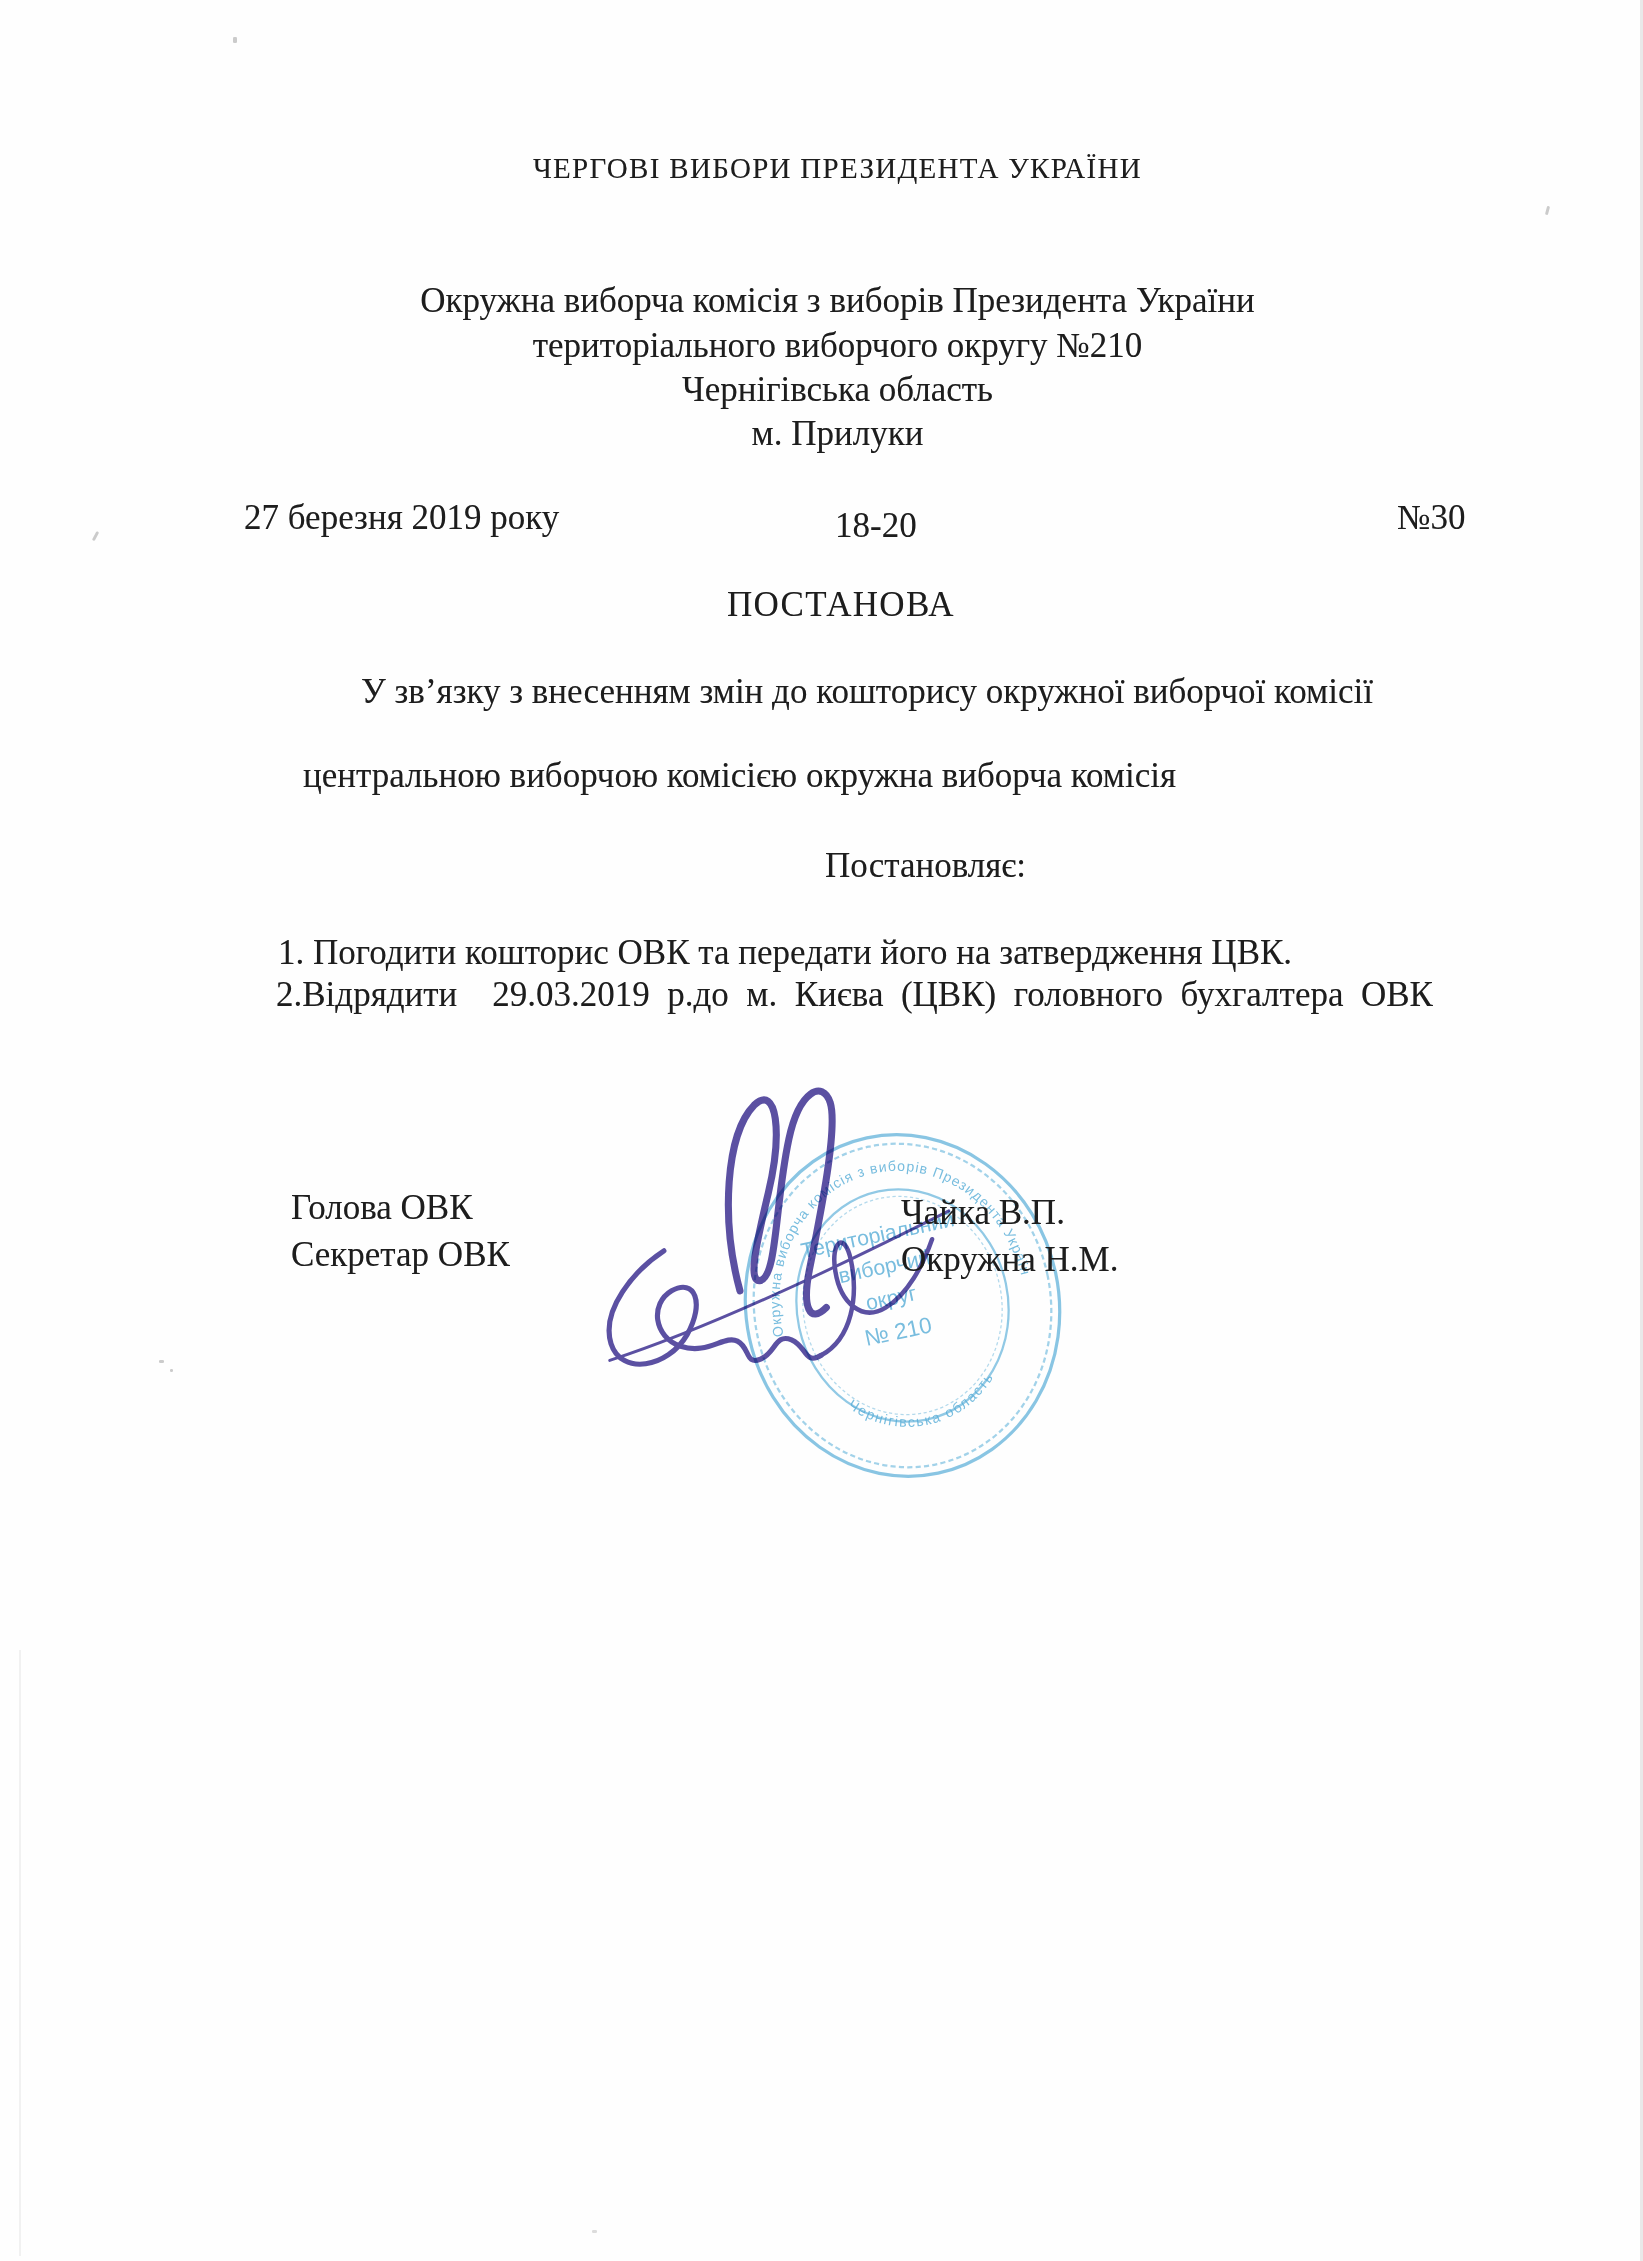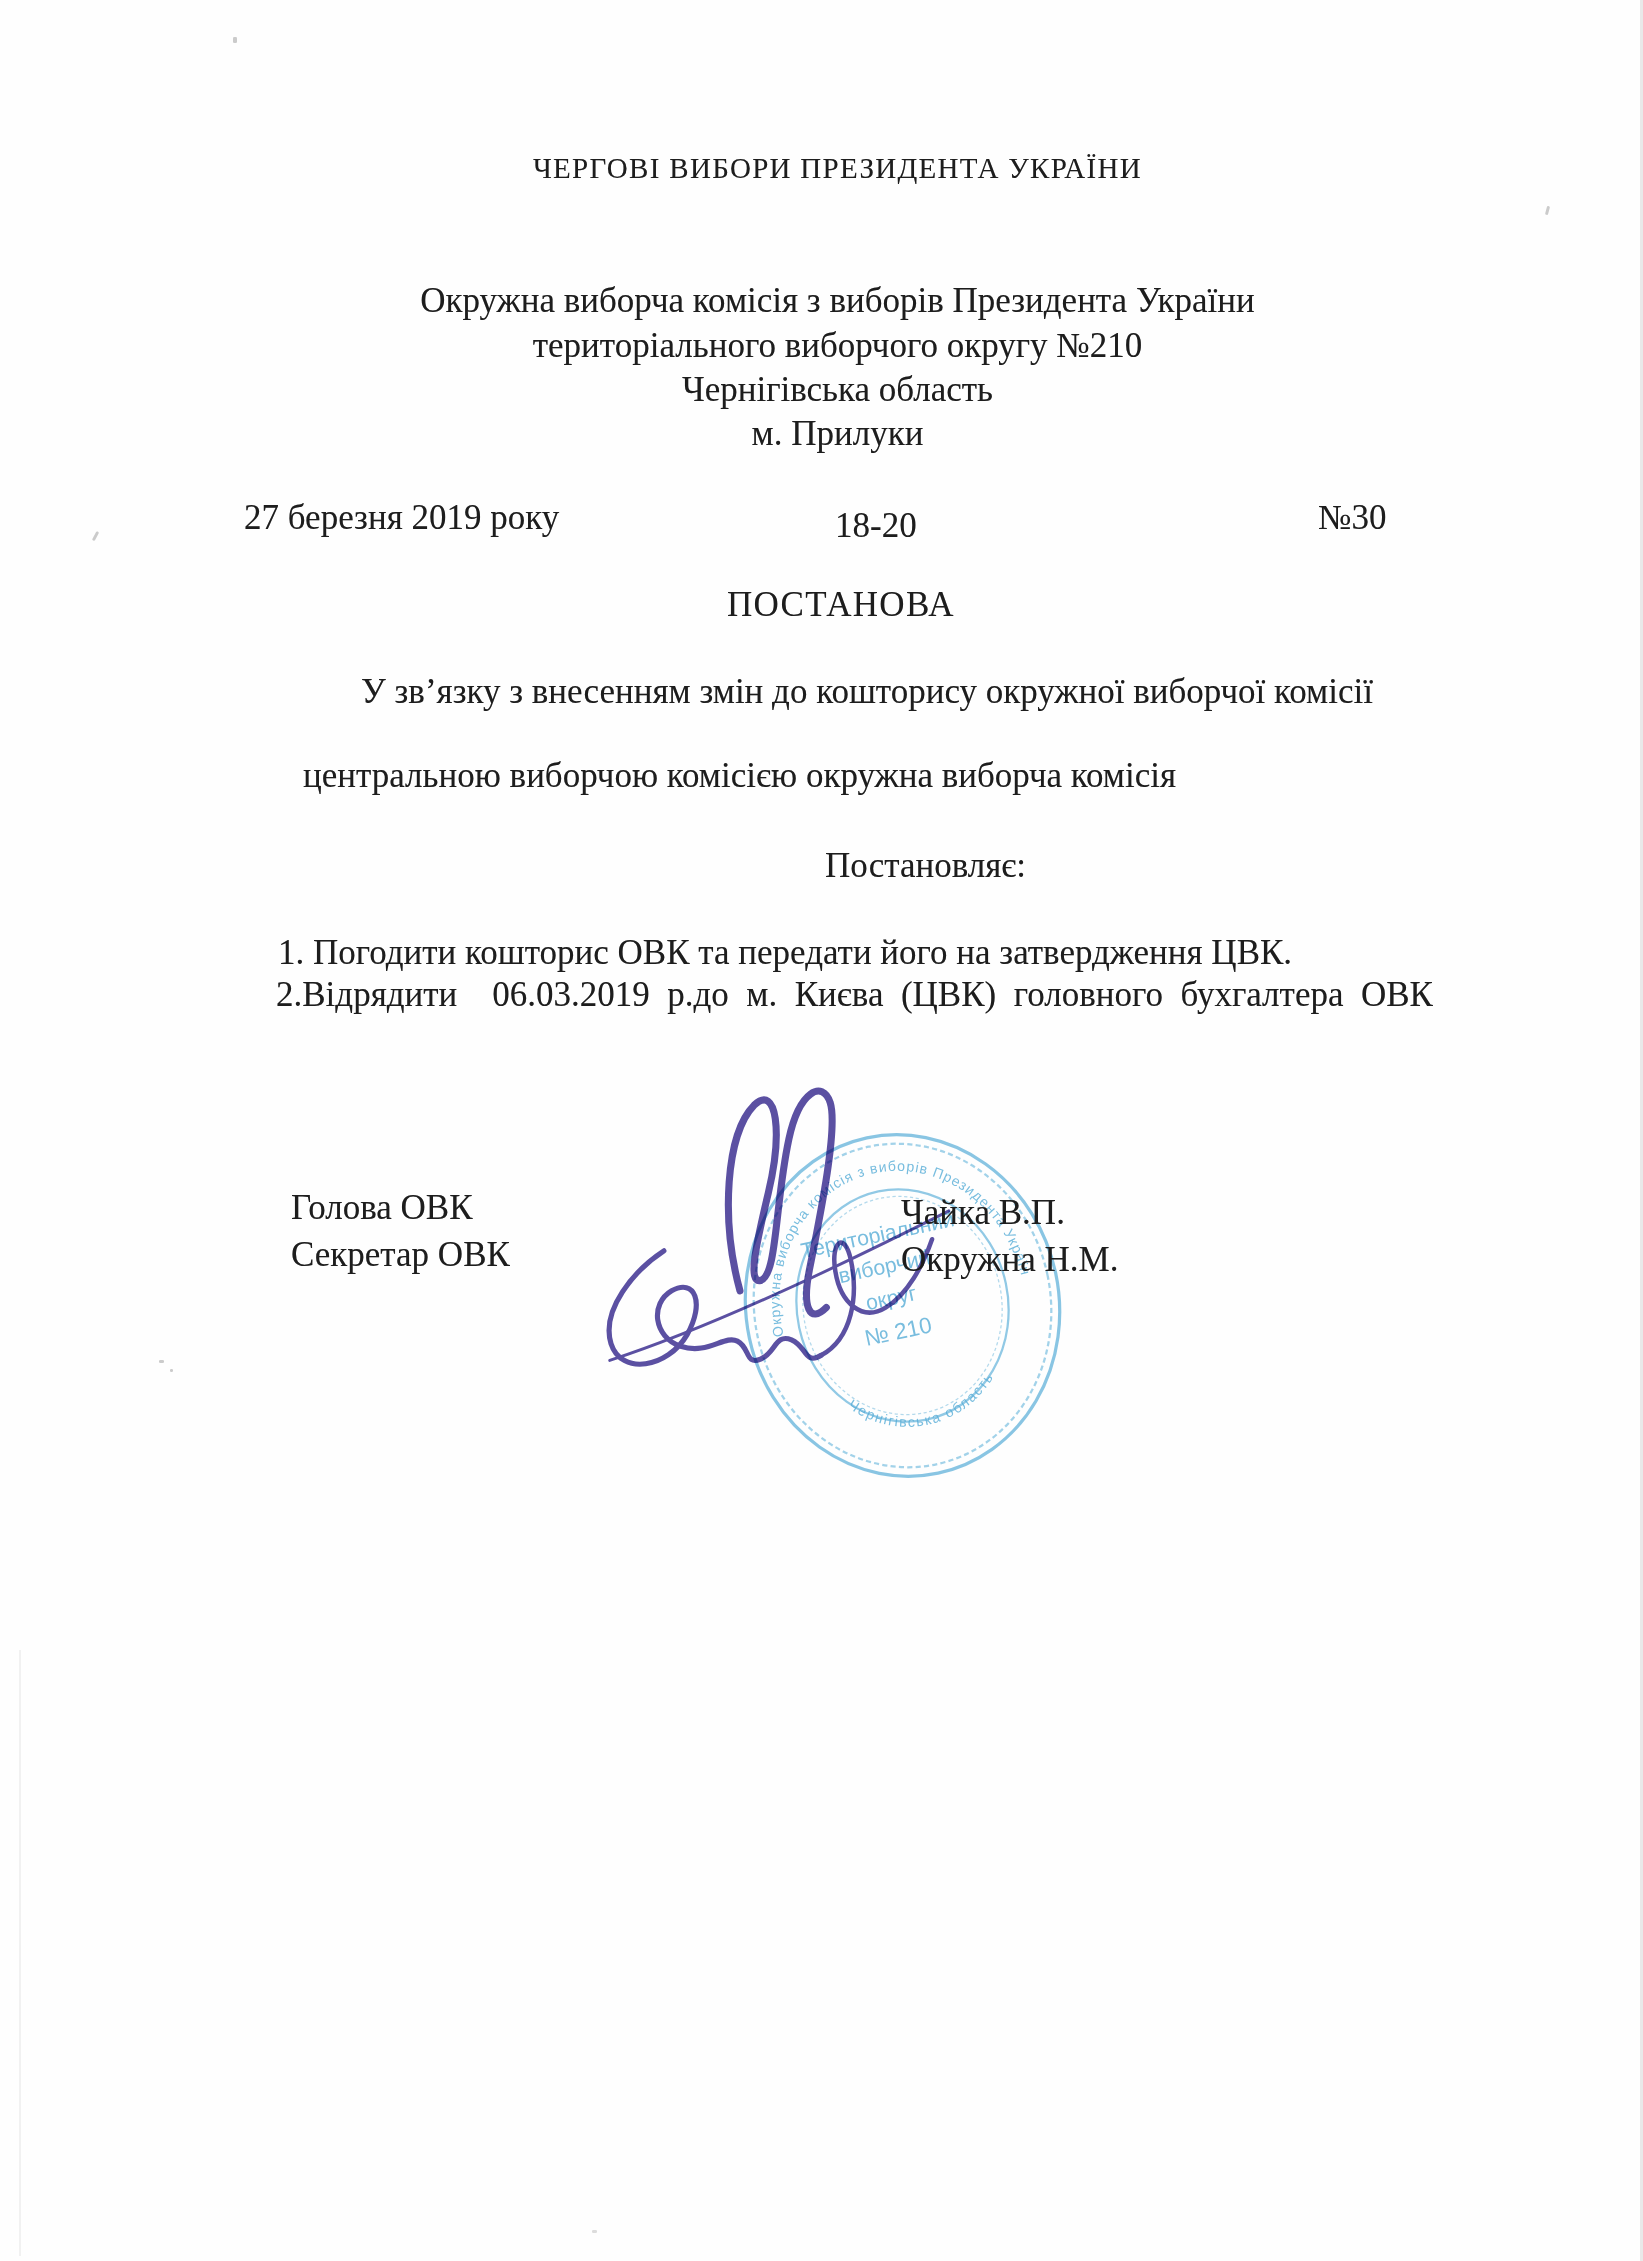--- a/index.html
+++ b/index.html
@@ -75,31 +75,31 @@
 
   <div class="line centered title" style="top:152px">ЧЕРГОВІ ВИБОРИ ПРЕЗИДЕНТА УКРАЇНИ</div>
 
   <div class="line centered org" style="top:281px">Окружна виборча комісія з виборів Президента України</div>
   <div class="line centered org" style="top:326px">територіального виборчого округу №210</div>
   <div class="line centered org" style="top:370px">Чернігівська область</div>
   <div class="line centered org" style="top:414px">м. Прилуки</div>
 
   <div class="line" style="left:244px;top:498px">27 березня 2019 року</div>
   <div class="line" style="left:835px;top:506px">18-20</div>
-  <div class="line" style="left:1318px;top:498px">№30</div>
+  <div class="line" style="left:1397px;top:498px">№30</div>
 
   <div class="line" style="left:727px;top:585px;letter-spacing:1.3px">ПОСТАНОВА</div>
 
   <div class="line" style="left:361px;top:672px">У зв’язку з внесенням змін до кошторису окружної виборчої комісії</div>
   <div class="line" style="left:303px;top:756px">центральною виборчою комісією окружна виборча комісія</div>
 
   <div class="line" style="left:825px;top:846px">Постановляє:</div>
 
   <div class="line" style="left:278px;top:933px">1. Погодити кошторис ОВК та передати його на затвердження ЦВК.</div>
-  <div class="line pre" style="left:276px;top:975px">2.Відрядити    06.03.2019  р.до  м.  Києва  (ЦВК)  головного  бухгалтера  ОВК</div>
+  <div class="line pre" style="left:276px;top:975px">2.Відрядити    29.03.2019  р.до  м.  Києва  (ЦВК)  головного  бухгалтера  ОВК</div>
 
   <div class="line" style="left:291px;top:1188px">Голова ОВК</div>
   <div class="line" style="left:291px;top:1235px">Секретар ОВК</div>
   <div class="line" style="left:901px;top:1193px">Чайка В.П.</div>
   <div class="line" style="left:901px;top:1240px">Окружна Н.М.</div>
 
   <div class="speck" style="left:233px;top:37px;width:3.9px;height:5.8px"></div>
   <div class="speck" style="left:1546px;top:206px;width:3.2px;height:9px;transform:rotate(15deg)"></div>
   <div class="speck" style="left:94px;top:531px;width:2.6px;height:10.3px;transform:rotate(28deg)"></div>
   <div class="speck" style="left:159px;top:1360px;width:4.5px;height:2.6px"></div>

